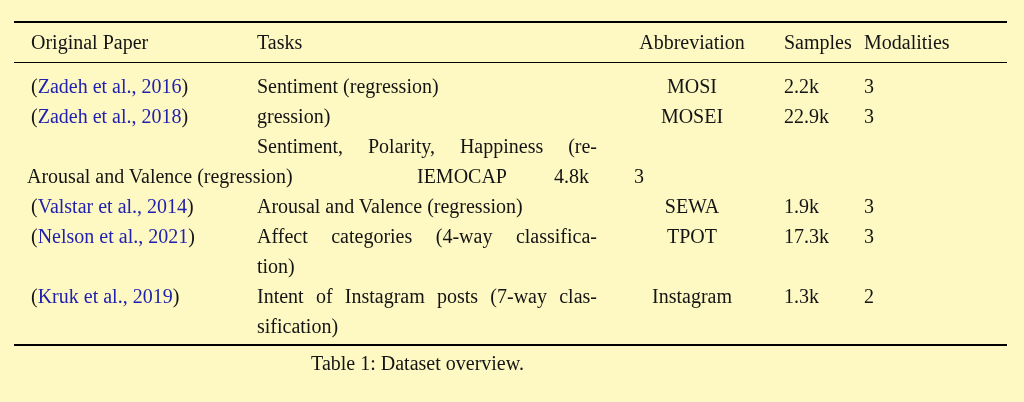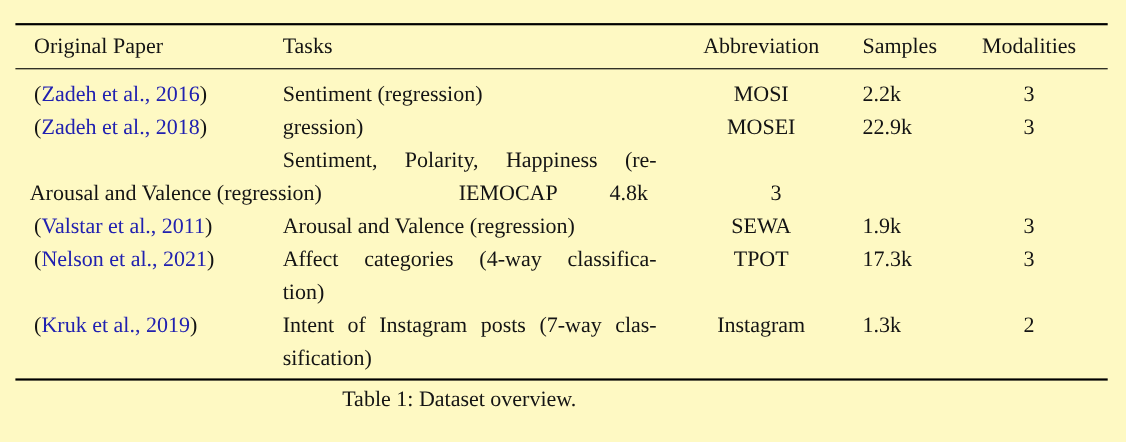--- a/index.html
+++ b/index.html
@@ -44,21 +44,21 @@
   }
   .cell {
     box-sizing: border-box;
     line-height: 30px;
     font-size: 20px;
   }
   .c1 { width: 230px; padding-left: 17px; text-align: left; }
   .c2 { width: 356px; padding-left: 13px; padding-right: 3px; text-align: left; }
   .c3 { width: 184px; text-align: center; }
   .c4 { width: 80px;  padding-right: 4px; }
-  .c5 { width: 143px; text-align: center; }
+  .c5 { width: 143px; }
   .head { line-height: 39px; }
   .task-line { line-height: 30px; }
   .task-line.justified {
     text-align: justify;
     text-align-last: justify;
   }
   a.cite {
     color: var(--cite-color, #2121b0);
     text-decoration: none;
     cursor: pointer;
@@ -118,21 +118,21 @@
   <div class="row">
     <div class="cell c2">
             <div class="task-line">Arousal and Valence (regression)</div>
           </div>
     <div class="cell c3">IEMOCAP</div>
     <div class="cell c4">4.8k</div>
     <div class="cell c5">3</div>
   </div>
 
   <div class="row">
-    <div class="cell c1"><span class="paren">(</span><a class="cite" href="#">Valstar et al., 2011</a><span class="paren">)</span></div>
+    <div class="cell c1"><span class="paren">(</span><a class="cite" href="#">Valstar et al., 2014</a><span class="paren">)</span></div>
     <div class="cell c2">
             <div class="task-line">Arousal and Valence (regression)</div>
           </div>
     <div class="cell c3">SEWA</div>
     <div class="cell c4">1.9k</div>
     <div class="cell c5">3</div>
   </div>
 
   <div class="row">
     <div class="cell c1"><span class="paren">(</span><a class="cite" href="#">Nelson et al., 2021</a><span class="paren">)</span></div>

